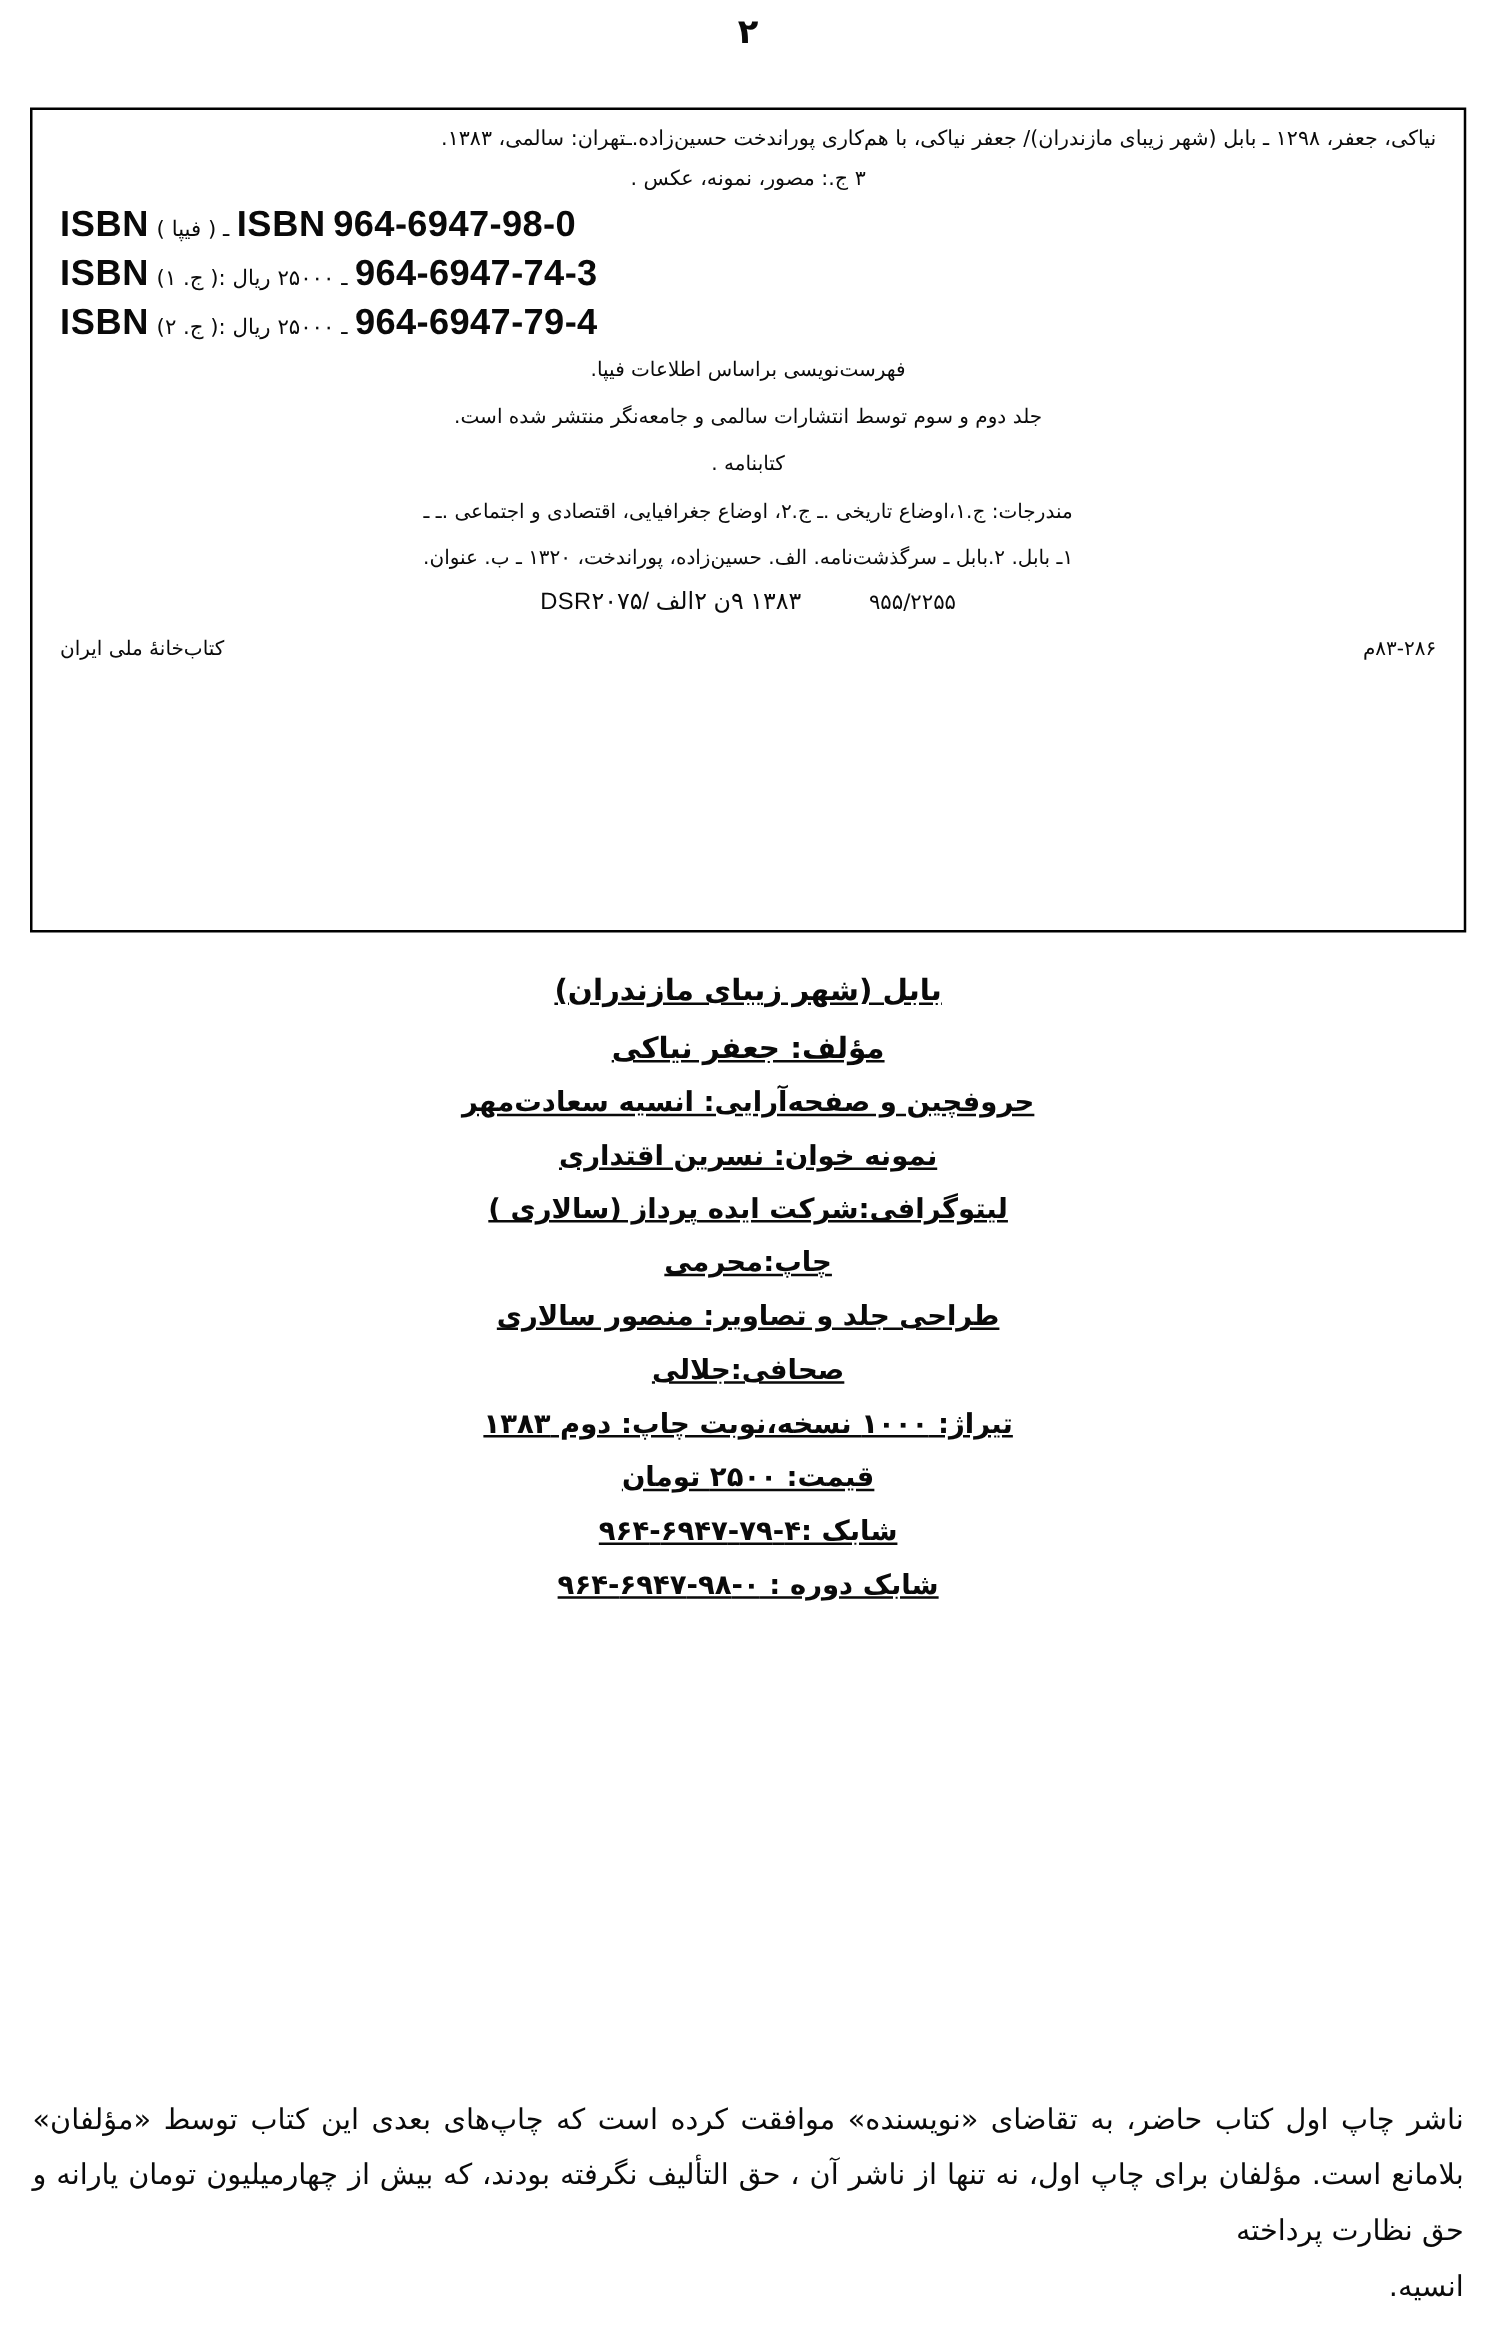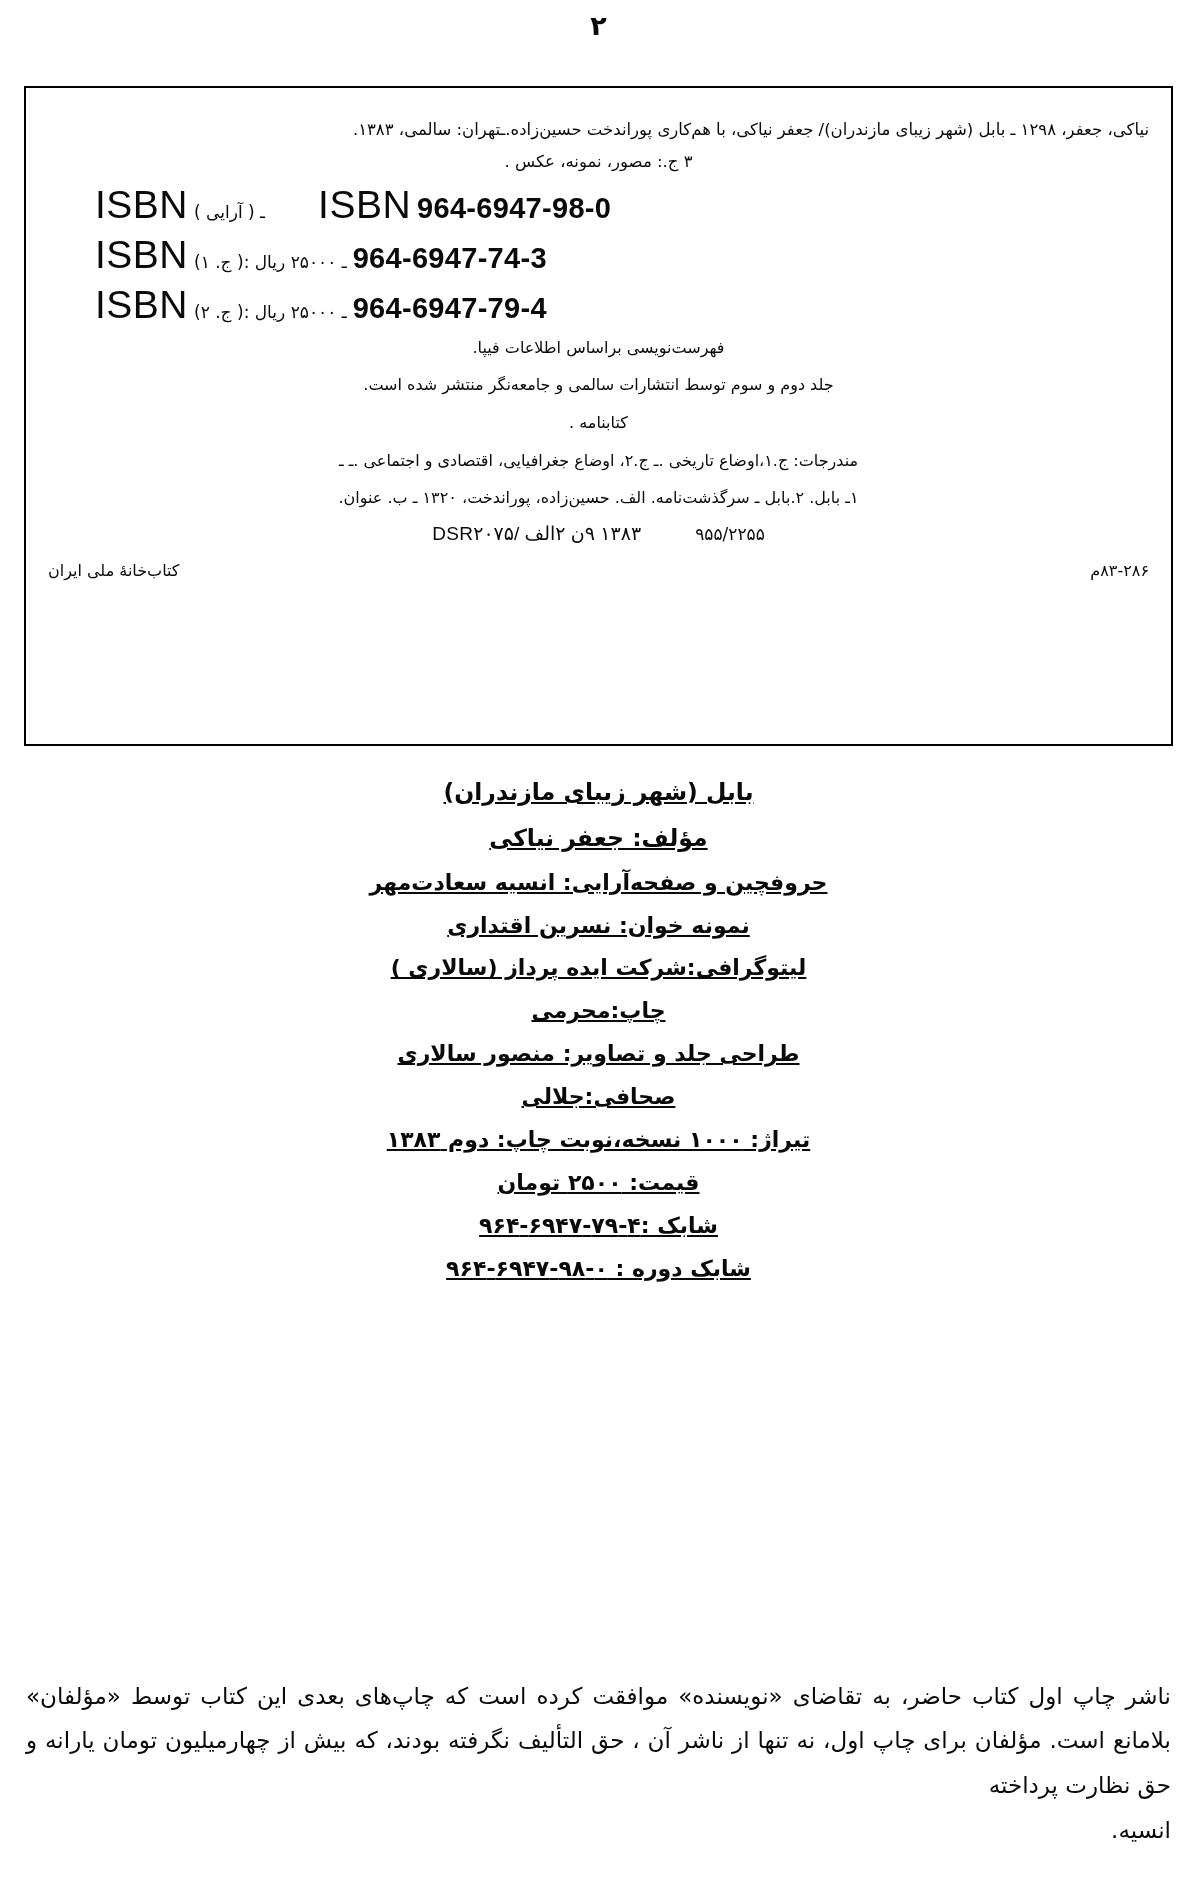--- a/index.html
+++ b/index.html
@@ -30,21 +30,21 @@
     letter-spacing: 0px;
   }
   
   .cip-box {
     position: absolute;
     top: 86px;
     left: 24px;
     right: 24px;
     border: 2px solid #000;
     box-sizing: border-box;
-    padding: 27px 22px 14px 22px;
+    padding: 8px 22px 14px 22px;
     min-height: 660px;
   }
   .cip-line {
     font-size: 16.5px;
     line-height: 1.85;
     text-align: right;
     direction: rtl;
     letter-spacing: 0.1px;
   }
   .cip-sub {
@@ -56,25 +56,24 @@
     display: flex;
     flex-direction: row-reverse;
     justify-content: flex-start;
     align-items: baseline;
     gap: 6px;
     margin: 6px 0 2px 0;
     padding-right: 170px;
   }
   .isbn-label {
     font-family: "Liberation Sans", sans-serif;
-    font-size: 39px;
-    font-weight: 400;
+    font-size: 29px;
+    font-weight: 700;
     letter-spacing: 0.5px;
     direction: ltr;
-    margin-left: 47px;
   }
   .isbn-mid {
     font-size: 17px;
     direction: rtl;
     white-space: nowrap;
   }
   .isbn-num {
     font-family: "Liberation Sans", sans-serif;
     font-size: 29px;
     font-weight: 700;
@@ -155,21 +154,21 @@
   <div class="page-number">۲</div>
 
   <div class="cip-box">
 
     <div class="cip-line">نیاکی، جعفر، ۱۲۹۸ ـ بابل (شهر زیبای مازندران)/ جعفر نیاکی، با هم‌کاری پوراندخت حسین‌زاده.ـتهران: سالمی، ۱۳۸۳.</div>
 
     <div class="cip-sub">۳ ج.: مصور، نمونه، عکس .</div>
 
     <div class="isbn-row">
       <span class="isbn-label">ISBN</span>
-      <span class="isbn-mid">ـ ( آرایی )</span>
+      <span class="isbn-mid">ـ ( فیپا )</span>
       <span class="isbn-label">ISBN</span>
       <span class="isbn-num">964-6947-98-0</span>
     </div>
 
     <div class="isbn-row">
       <span class="isbn-label">ISBN</span>
       <span class="isbn-mid">ـ ۲۵۰۰۰ ریال :( ج. ۱)</span>
       <span class="isbn-num">964-6947-74-3</span>
     </div>
 

